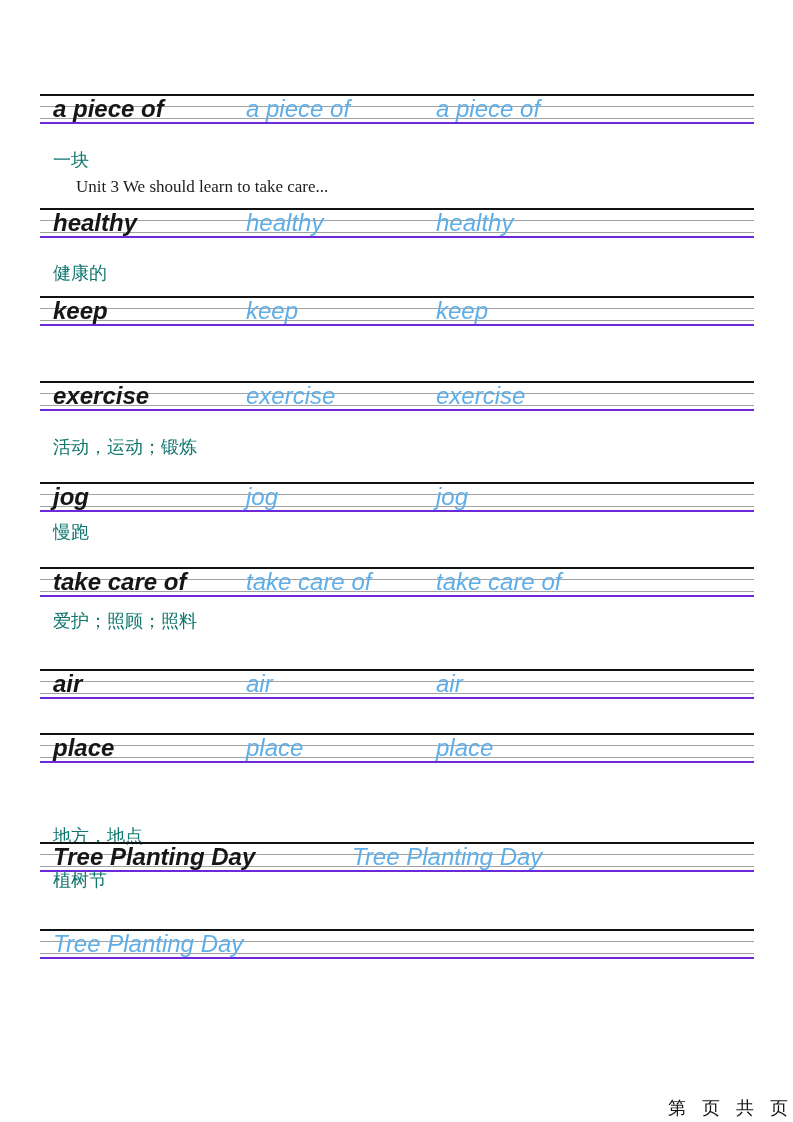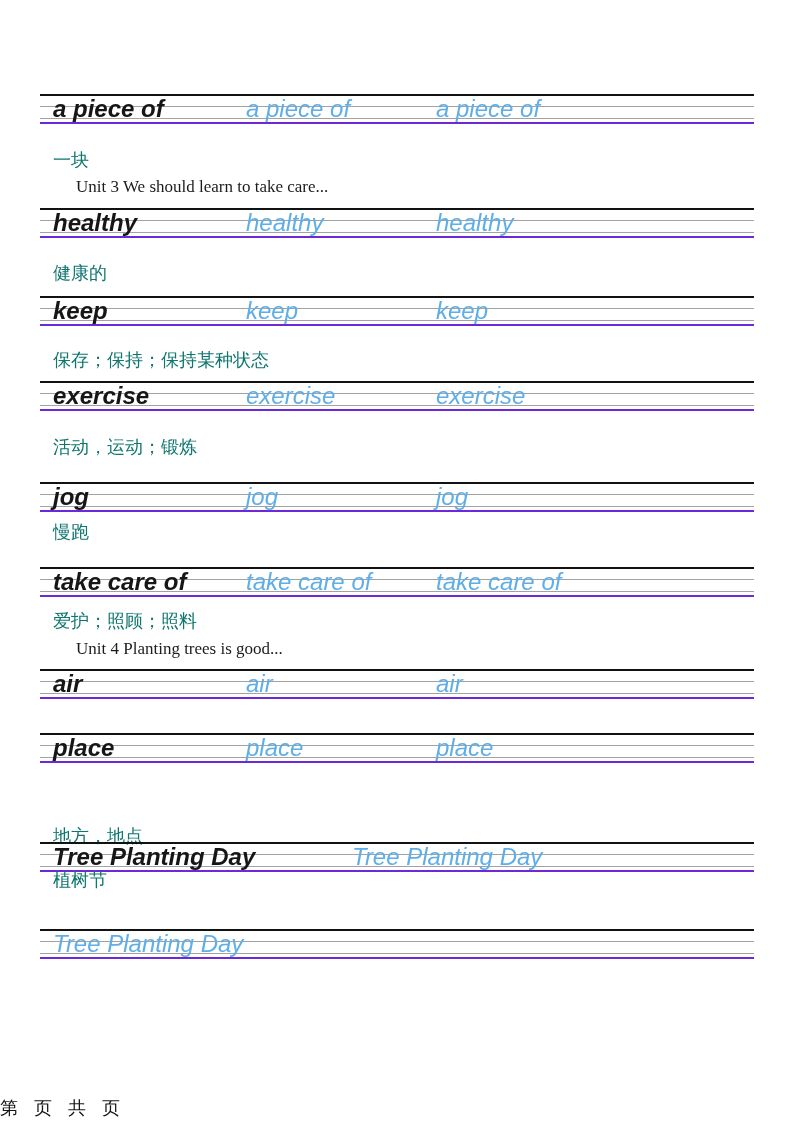--- a/index.html
+++ b/index.html
@@ -38,21 +38,21 @@
   }
   
   .unit{
     position:absolute;left:40px;
     font-family:"Liberation Serif","DejaVu Serif",serif;
     font-size:17px;color:#1c1c1c;line-height:21px;white-space:nowrap;margin-left:36px;
   }
   
   .footer{
     position:absolute;left:0;top:1096px;width:100%;
-    text-align:left;font-size:18px;color:#141414;
+    text-align:right;font-size:18px;color:#141414;
     letter-spacing:5px;word-spacing:1px;white-space:nowrap;
   }
 </style>
 </head>
 <body>
 
 <div class="page">
 
   <div class="wordrow" style="top:94px">
     <div class="mid m1"></div>
@@ -73,21 +73,20 @@
   </div>
   <div class="meaning" style="top:262px">健康的</div>
 
   <div class="wordrow" style="top:296px">
     <div class="mid m1"></div>
     <div class="mid m2"></div>
     <span class="wd k1">keep</span>
     <span class="wd k2">keep</span>
     <span class="wd k3">keep</span>
   </div>
-  <div class="meaning" style="top:349px">保存；保持；保持某种状态</div>
 
   <div class="wordrow" style="top:381px">
     <div class="mid m1"></div>
     <div class="mid m2"></div>
     <span class="wd k1">exercise</span>
     <span class="wd k2">exercise</span>
     <span class="wd k3">exercise</span>
   </div>
   <div class="meaning" style="top:436px">活动，运动；锻炼</div>
 
@@ -101,21 +100,20 @@
   <div class="meaning" style="top:521px">慢跑</div>
 
   <div class="wordrow" style="top:567px">
     <div class="mid m1"></div>
     <div class="mid m2"></div>
     <span class="wd k1">take care of</span>
     <span class="wd k2">take care of</span>
     <span class="wd k3">take care of</span>
   </div>
   <div class="meaning" style="top:610px">爱护；照顾；照料</div>
-  <div class="unit" style="top:638px">Unit 4 Planting trees is good...</div>
 
   <div class="wordrow" style="top:669px">
     <div class="mid m1"></div>
     <div class="mid m2"></div>
     <span class="wd k1">air</span>
     <span class="wd k2">air</span>
     <span class="wd k3">air</span>
   </div>
 
   <div class="wordrow" style="top:733px">

